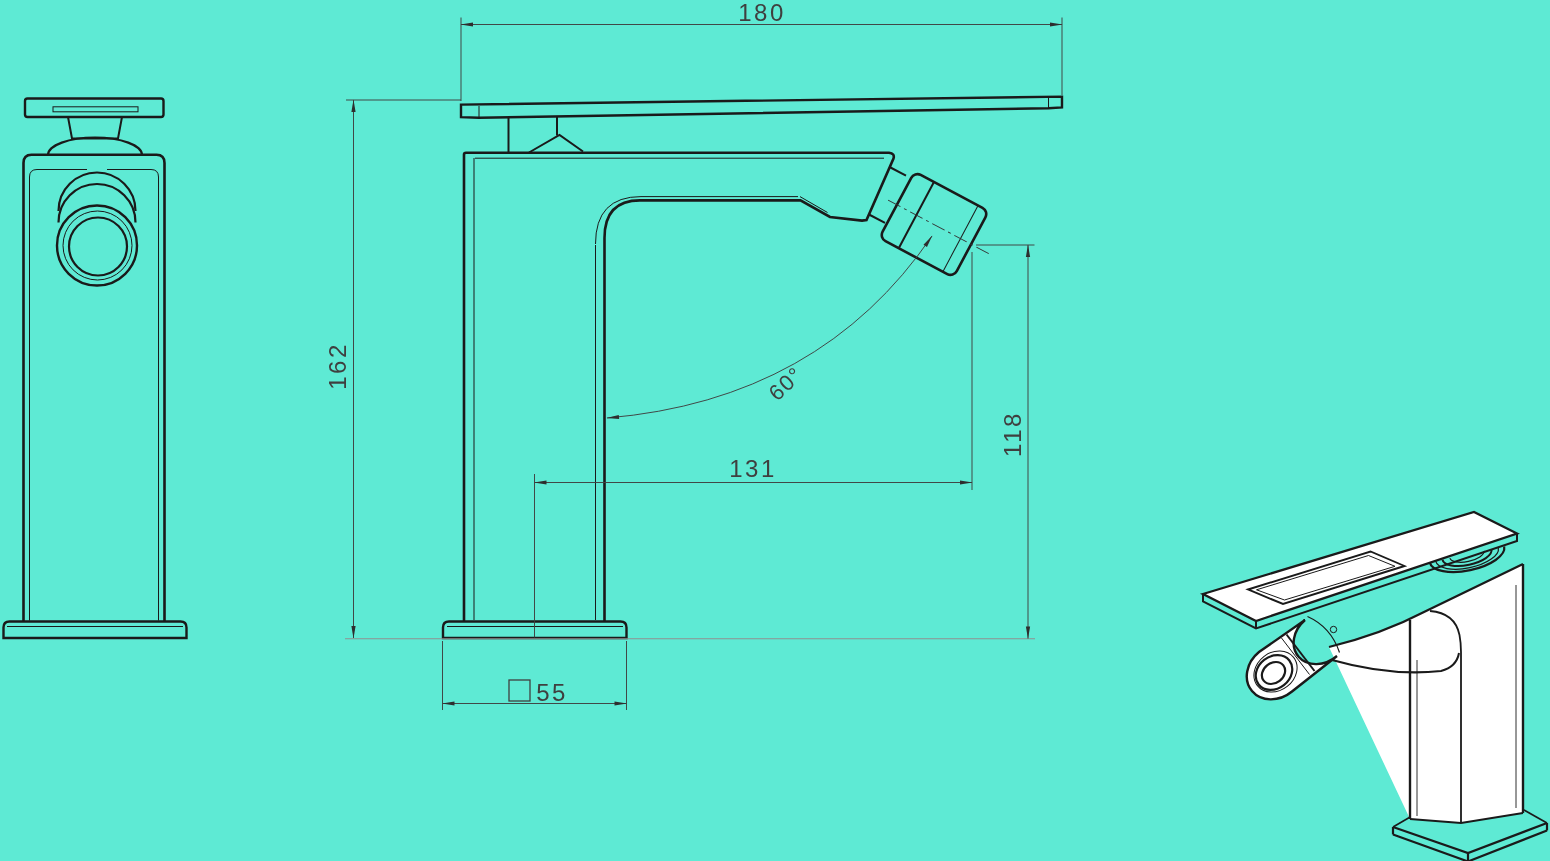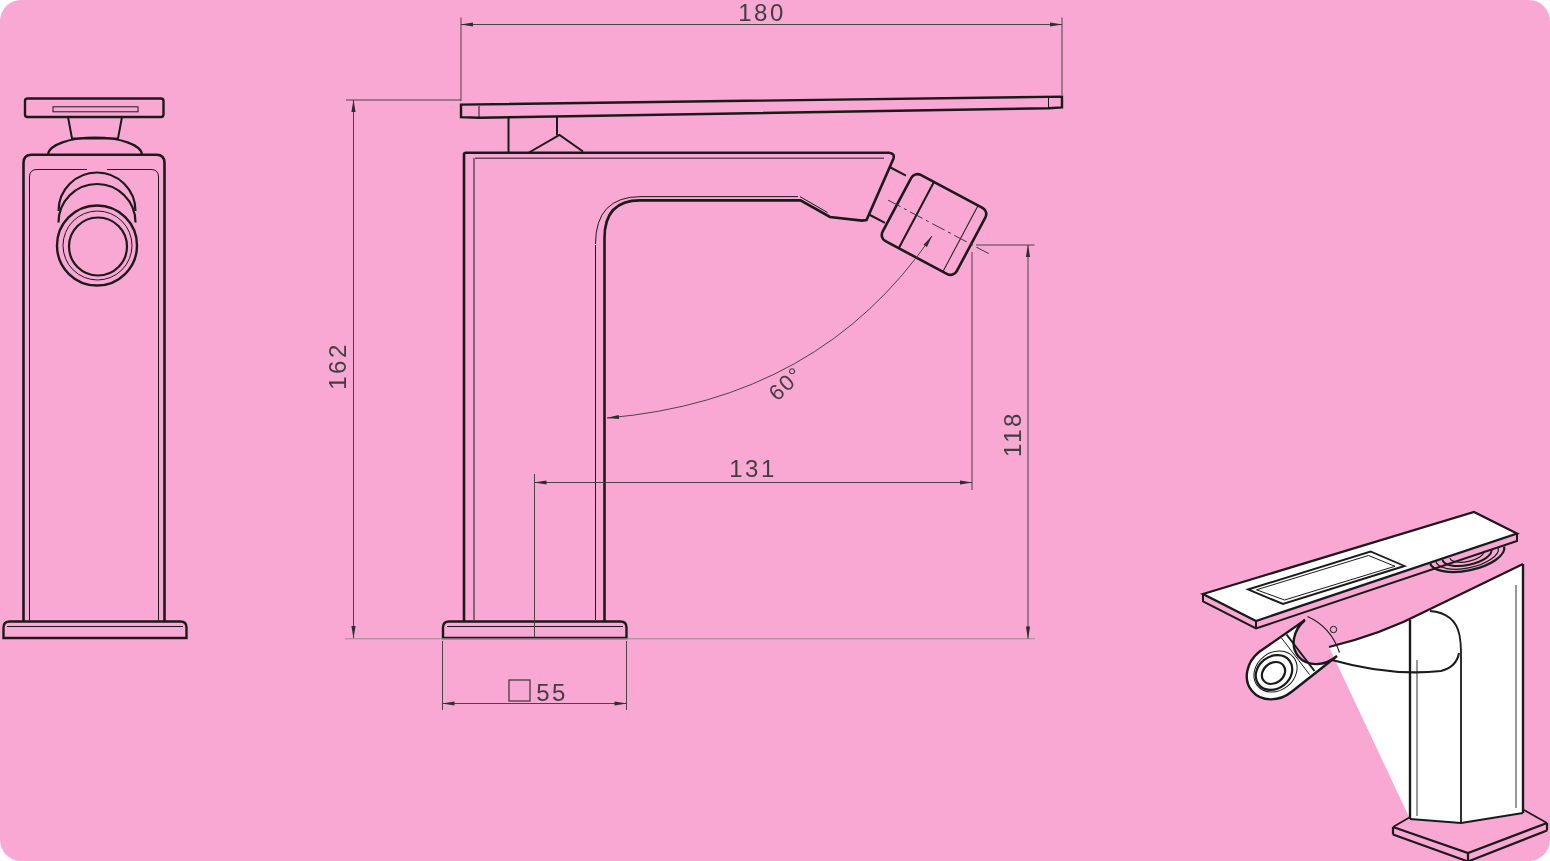--- a/index.html
+++ b/index.html
@@ -1,16 +1,16 @@
 <!DOCTYPE html>
 <html><head>
 <meta charset="utf-8">
 <style>
   html,body{margin:0;padding:0;background:#ffffff;}
-  .stage{width:1550px;height:861px;background:#f9a8d4;position:relative;overflow:hidden;border-radius:21px;}
+  .stage{width:1550px;height:861px;background:#5eead4;position:relative;overflow:hidden;}
   svg{display:block;}
   .dim-text{font-family:"Liberation Sans", sans-serif;font-size:24px;letter-spacing:2.5px;fill:#3f3f3f;}
   .dim-text-small{font-family:"Liberation Sans", sans-serif;font-size:22px;letter-spacing:1.5px;fill:#3f3f3f;}
 </style>
 </head>
 <body>
 
 <div class="stage">
 <svg width="1550" height="861" viewBox="0 0 1550 861" xmlns="http://www.w3.org/2000/svg">
   <defs>

